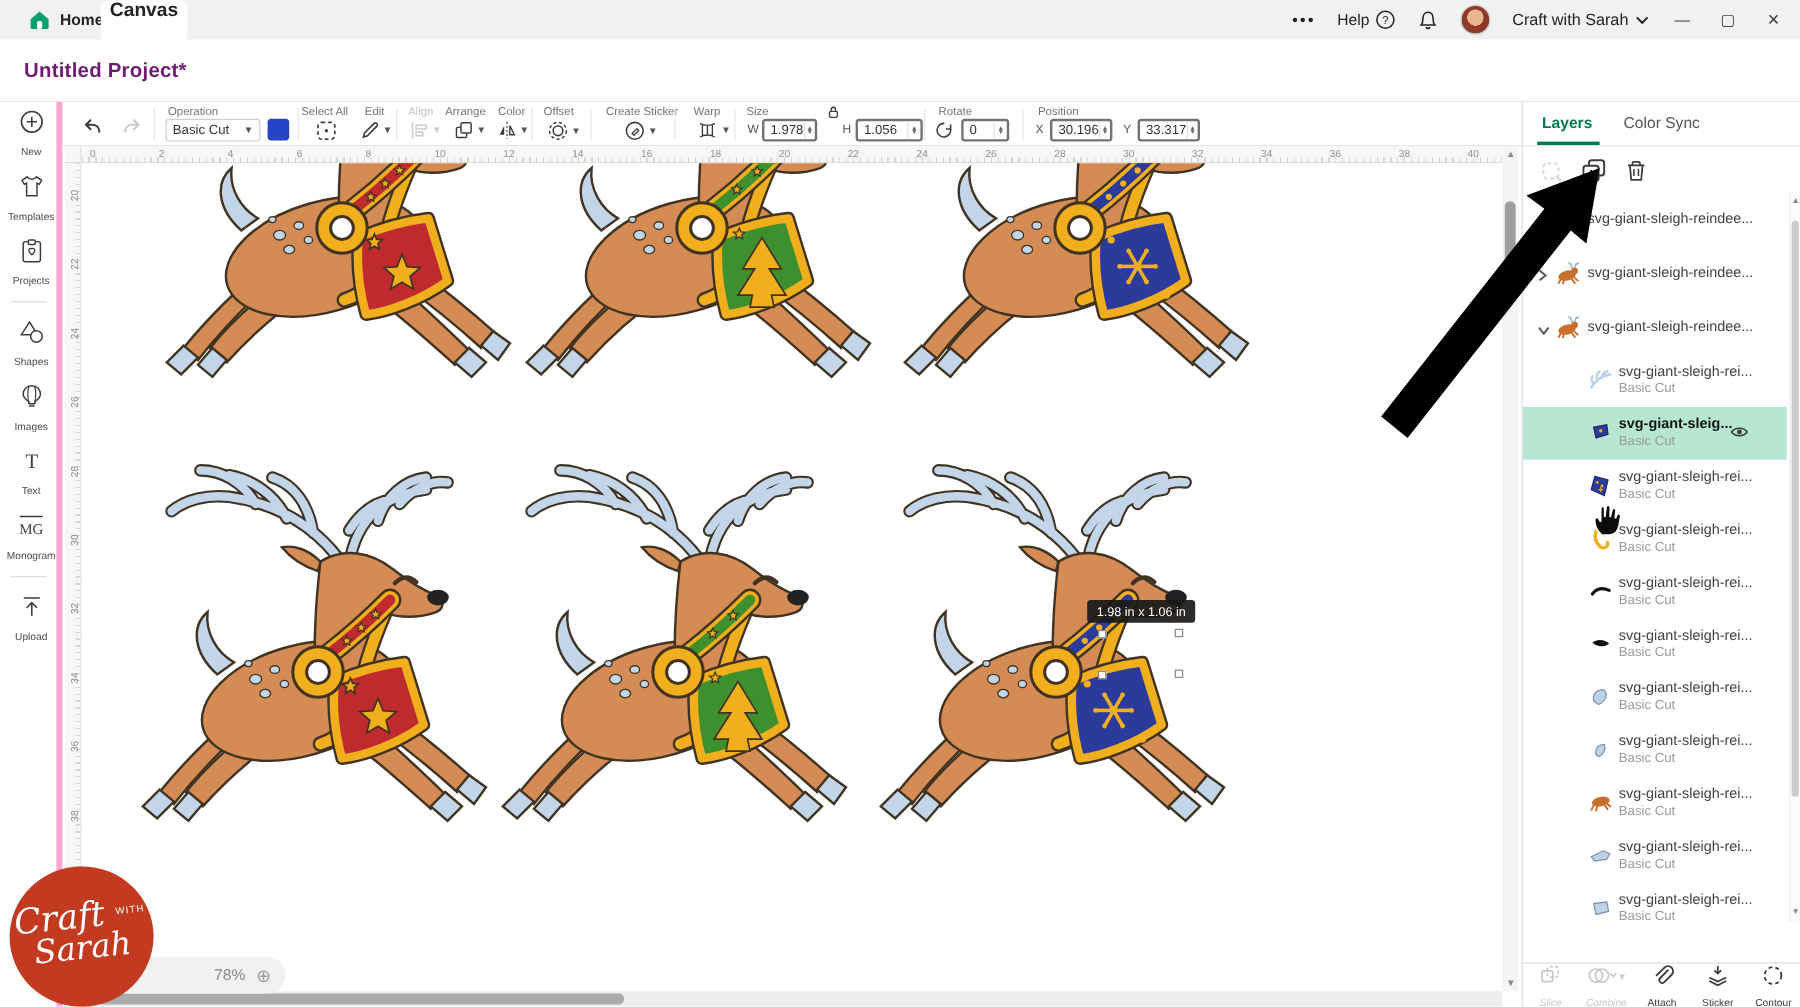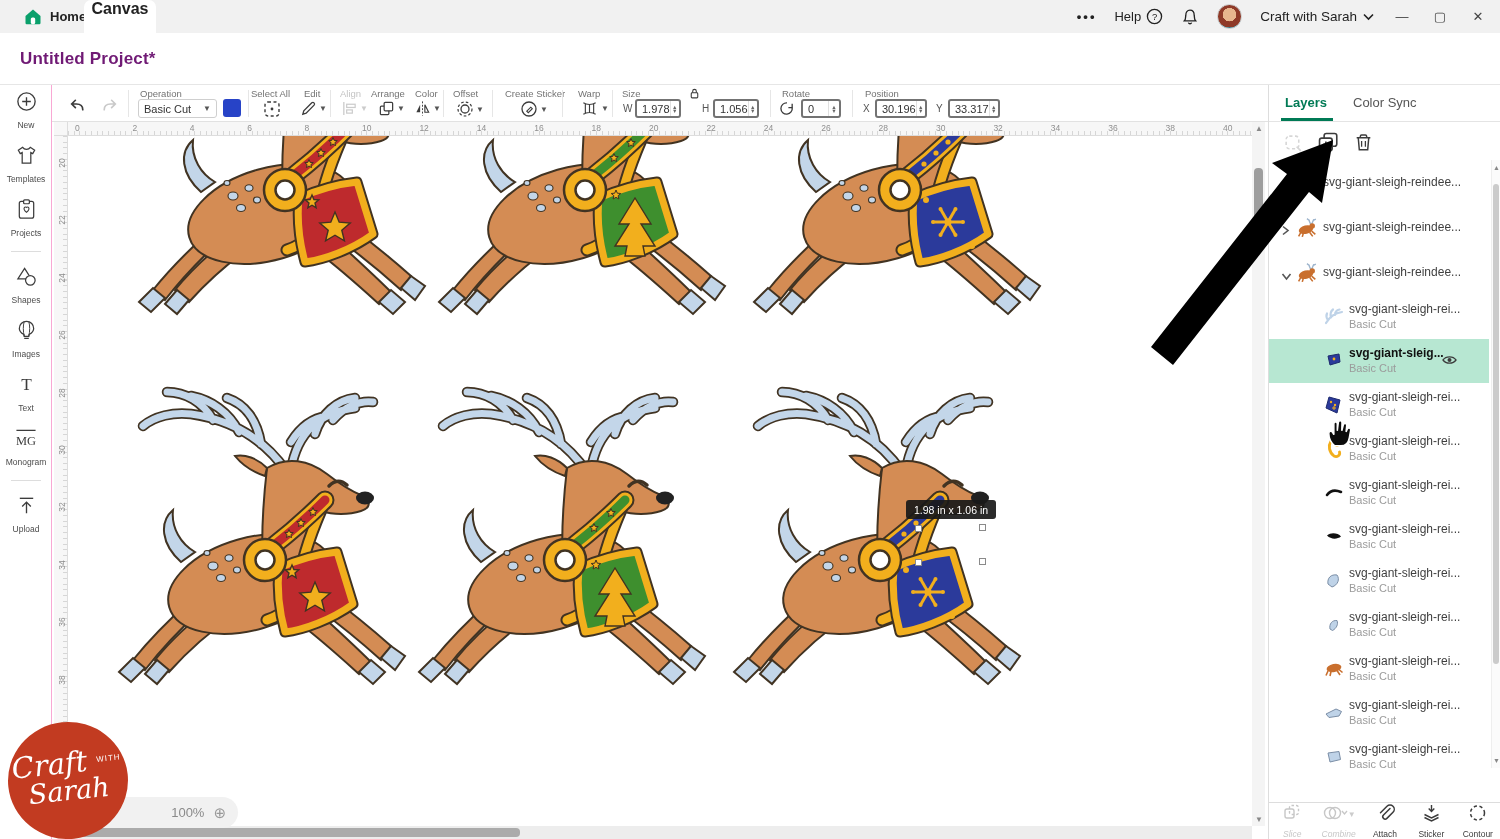--- a/index.html
+++ b/index.html
@@ -35,21 +35,21 @@
   .caret { font-size:8px; color:#555; }
   .caret.dis { color:#ccc; }
   .dropdown { position:absolute; display:flex; align-items:center; justify-content:space-between; border:1px solid #cfcfcf; border-radius:3px; height:19px; font-size:11px; color:#333; padding:0 5px; background:#fff; }
   .swatch { position:absolute; width:18px; height:18px; border-radius:3px; }
   .numfield { position:absolute; top:14px; height:19px; border:2px solid #737373; border-radius:3px; background:#fff; display:flex; }
   .numfield .val { flex:1; font-size:11px; color:#333; display:flex; align-items:center; padding-left:5px; }
   .stepper { width:11px; border-left:1px solid #e0e0e0; display:flex; flex-direction:column; align-items:center; justify-content:center; font-size:5.5px; color:#666; line-height:4px; }
   .fieldlab { position:absolute; top:18px; font-size:10px; color:#555; }
 
   
-  .sidebar { position:absolute; left:0; top:85px; width:52px; height:754px; background:#fff; border-right:1px solid #f9a8d4; }
+  .sidebar { position:absolute; left:0; top:85px; width:52px; height:754px; background:#fff; border-right:5px solid #f9a8d4; }
   .side-item { width:52px; height:50px; display:flex; flex-direction:column; align-items:center; justify-content:center; gap:3px; margin-bottom:4px; }
   .side-item .lbl { font-size:8.5px; color:#4c4c4c; }
   .side-div { width:30px; height:1px; background:#ddd; margin:8px auto; }
 
   
   .ruler-top { position:absolute; left:68px; top:122px; width:1184px; height:14px; background:#f7f7f7; border-bottom:1px solid #ddd; font-size:8.5px; color:#8f8f8f;
      background-image:repeating-linear-gradient(to right, #d6d6d6 0 1px, transparent 1px 5.74px); background-size:100% 4px; background-position:0 100%; background-repeat:no-repeat; }
   .ruler-top .n { position:absolute; top:1px; }
   .ruler-left { position:absolute; left:54px; top:136px; width:14px; height:690px; background:#f7f7f7; border-right:1px solid #ddd; font-size:8.5px; color:#8f8f8f;
      background-image:repeating-linear-gradient(to bottom, #d6d6d6 0 1px, transparent 1px 5.74px); background-size:4px 100%; background-position:100% 0; background-repeat:no-repeat; }
@@ -259,21 +259,21 @@
         <span>▼</span>
       </span>
   </div>
   <div class="t-ico" style="left:636px; top:2px;">
     <svg width="13" height="13" viewBox="0 0 18 18">
         <rect x="4.5" y="8" width="9" height="7" rx="1.2" fill="none" stroke="#3c3c3c" stroke-width="1.5"></rect>
         <path d="M6.5,8 V5.8 a2.5,2.5 0 0 1 5,0 V8" fill="none" stroke="#3c3c3c" stroke-width="1.5"></path>
       </svg>
   </div>
   <div class="fieldlab" style="left:650px;">H</div>
-  <div class="numfield" style="left:661px; width:46px;">
+  <div class="numfield" style="left:661px; width:56px;">
     <span class="val">1.056</span>
     <span class="stepper">
         <span>▲</span>
         <span>▼</span>
       </span>
   </div>
   <div class="t-sep" style="left:718px;"></div>
 
   <div class="t-label" style="left:730px;">Rotate</div>
   <div class="t-ico" style="left:726px;">
@@ -703,21 +703,21 @@
     <span class="arr">◀</span>
     <div class="thumb"></div>
   </div>
 <div class="vscroll">
     <span class="arr" style="top:2px;">▲</span>
     <div class="thumb"></div>
     <span class="arr" style="bottom:2px;">▼</span>
   </div>
 
 <div class="zoom-pill">
-  <span class="zv">100%</span>
+  <span class="zv">78%</span>
   <span class="zbtn">⊕</span>
 </div>
 <div class="logo">
   <div class="l1"><span class="craft">Craft</span> <span class="with">WITH</span></div>
   <div class="sarah">Sarah</div>
 </div>
 
 <div class="panel">
   <div class="tab-layers">Layers</div>
   <div class="tab-colorsync">Color Sync</div>

